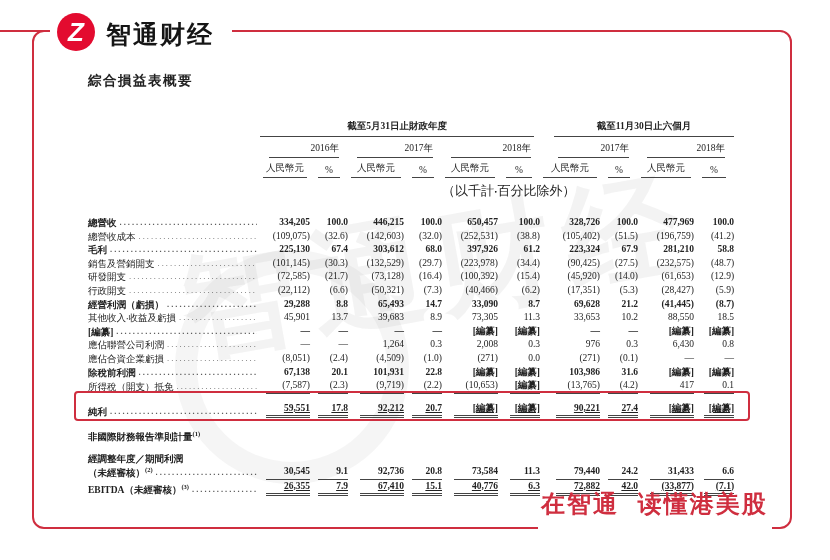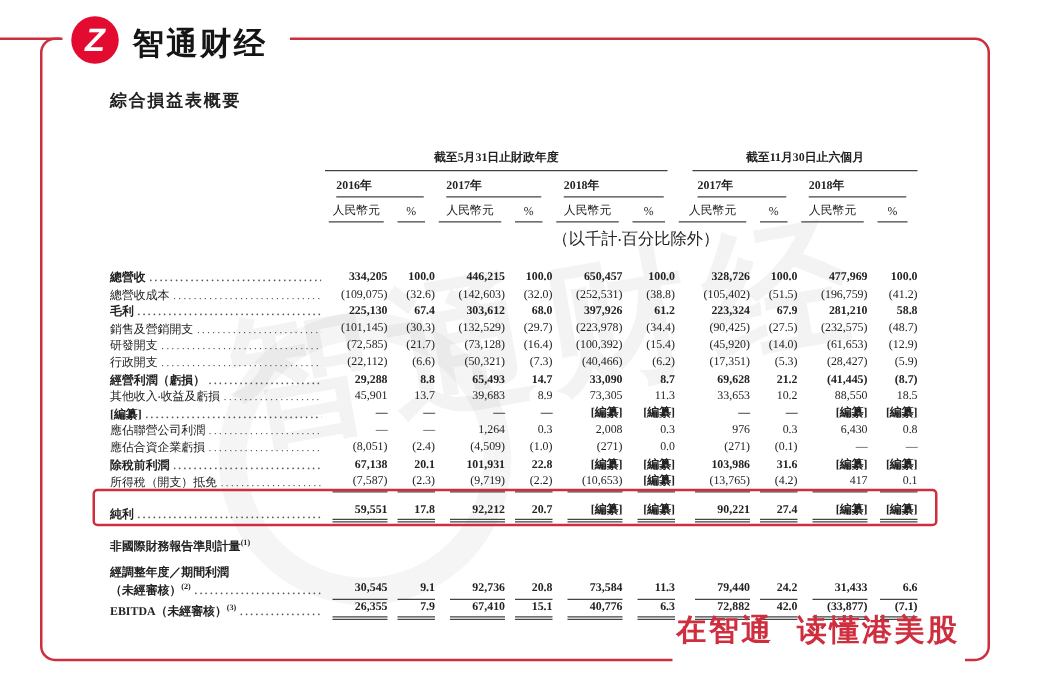--- a/index.html
+++ b/index.html
@@ -35,33 +35,33 @@
 
   
   table#fin-table{position:absolute;left:88px;top:120px;width:646px;border-collapse:collapse;
         table-layout:fixed;font-size:9.5px;z-index:2;}
   td{padding:0;vertical-align:bottom;}
   tr.bold{font-weight:bold;}
   .num{text-align:right;line-height:12.6px;white-space:nowrap;}
   .seg{display:inline-block;min-width:44px;padding-bottom:1px;}
   .pct .seg{min-width:30px;}
   .seg.u1{border-bottom:1px solid var(--line);}
-  .seg.u2{border-bottom:3px double var(--line);}
+  .seg.u2{border-bottom:3px double var(--line);text-decoration:underline;}
   .seg.redact{font-weight:bold;}
   .lab{line-height:12.6px;}
   .lab-flex{display:flex;align-items:flex-end;}
   .lbl{white-space:nowrap;text-align:center;}
   .dots{flex:1;overflow:hidden;white-space:nowrap;color:#555;font-size:8.5px;
         letter-spacing:2px;margin:0 3px 1px 3px;}
   .dots::after{content:"................................................................................";}
   sup{font-size:6.5px;vertical-align:super;line-height:0;}
 
   .grp-line{font-weight:bold;text-align:center;padding:0 0 3px;border-bottom:1px solid var(--line);margin-right:6px;}
   .grp2 .grp-line{margin-left:14px;margin-right:0;}
-  .yr-line{font-weight:bold;text-align:left;padding:5px 0 2px;border-bottom:1px solid var(--line);margin:0 9px;}
+  .yr-line{font-weight:normal;text-align:right;padding:5px 0 2px;border-bottom:1px solid var(--line);margin:0 9px;}
   .gap-left .yr-line{margin-left:18px;}
   .cur-line{text-align:center;padding:4px 0 2px;border-bottom:1px solid var(--line);margin:0 3px;white-space:nowrap;}
   .pct-line{margin:0 8px;}
   .note-td{text-align:center;font-size:13px;white-space:nowrap;padding-top:3px;font-family:Liberation Serif, serif;}
   .sec-td{font-weight:bold;padding-top:6px;}
   tr.spacer td{padding:0;}
 
   
   #np-box{position:absolute;border:2.5px solid var(--accent);border-radius:4px;z-index:4;pointer-events:none;}
 </style>

